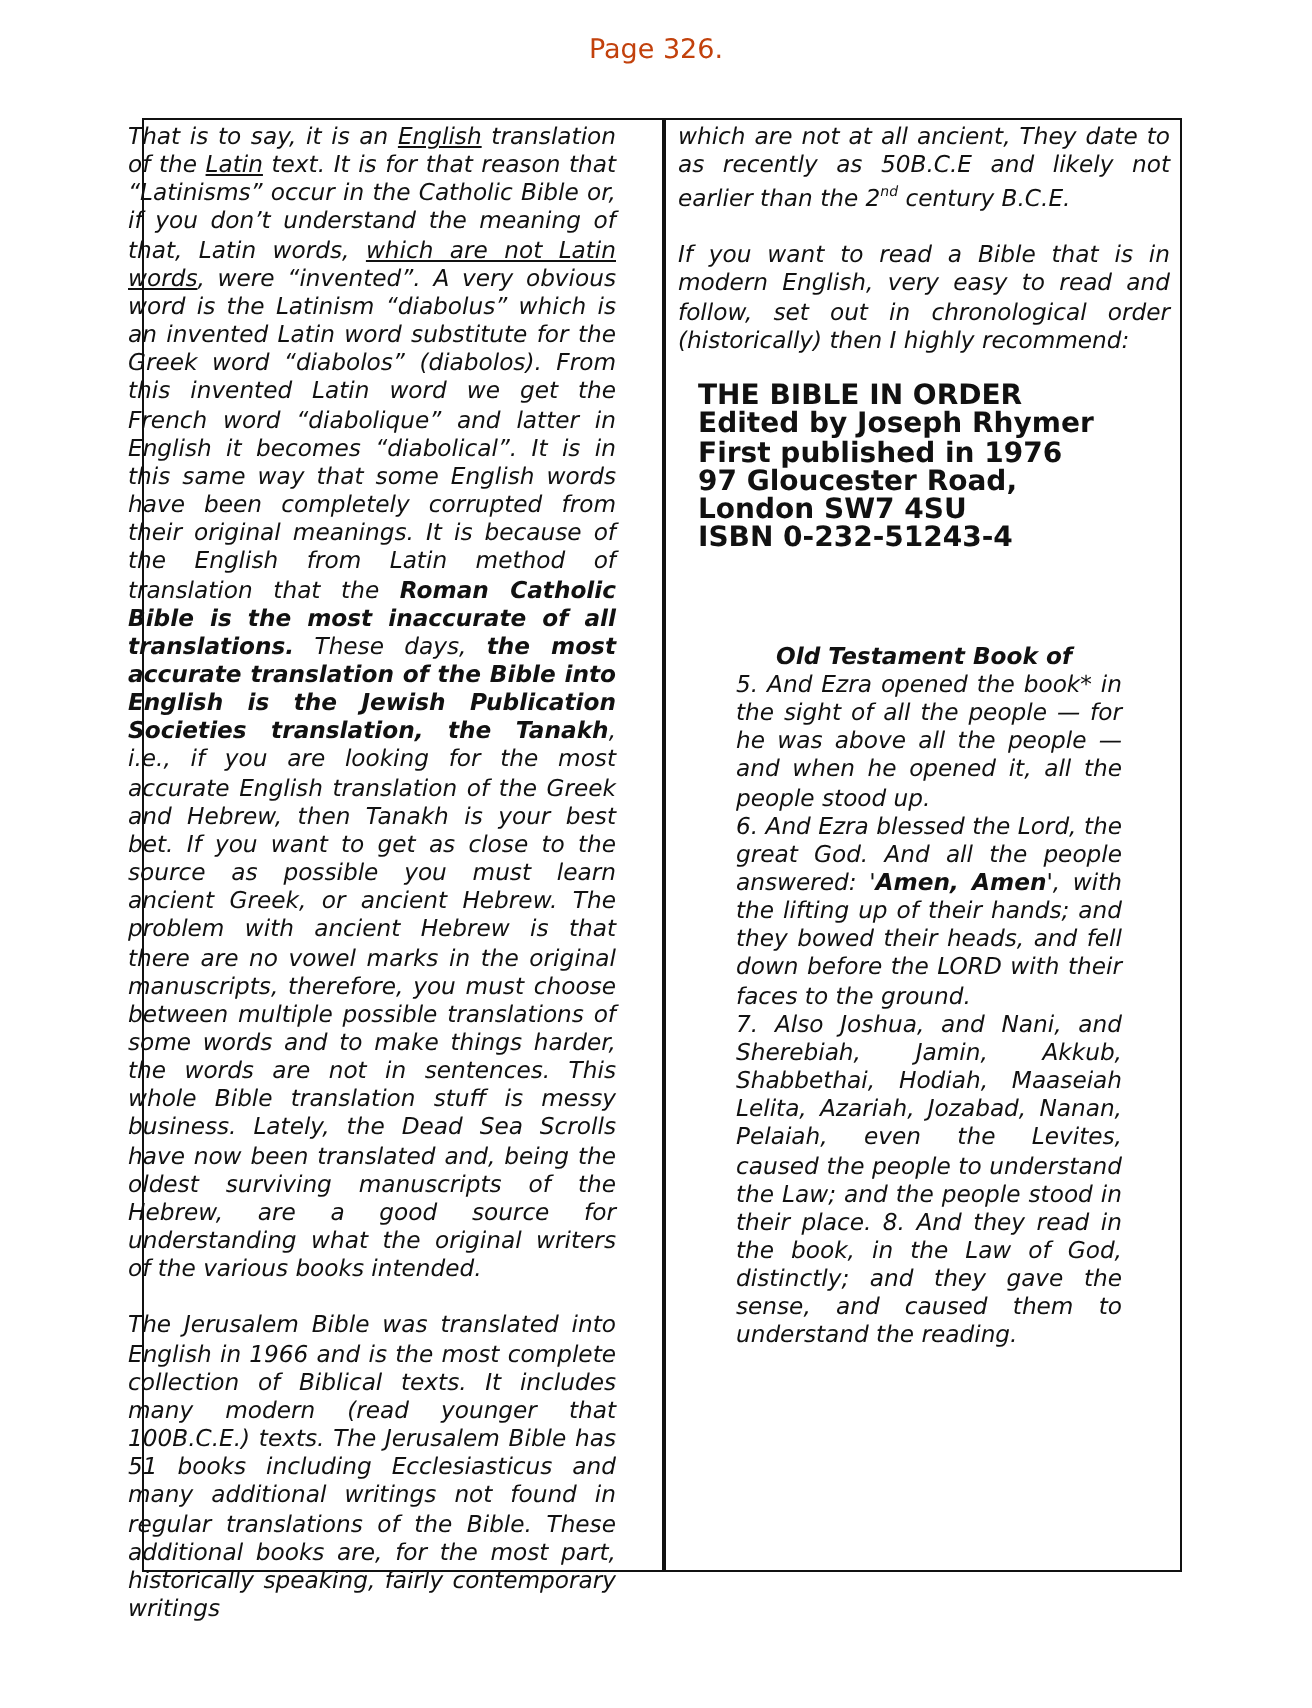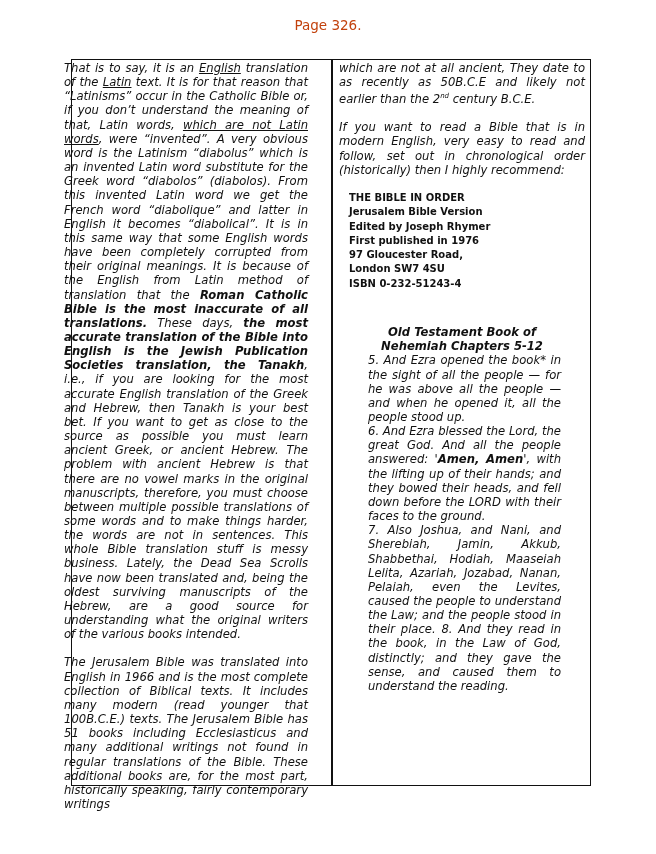--- a/index.html
+++ b/index.html
@@ -8,21 +8,21 @@
   .frame { position: absolute; left: 71px; top: 59px; width: 520px; height: 727px; border: 1.5px solid #111; box-sizing: border-box; }
   .divider { position: absolute; left: 331px; top: 59px; width: 1.5px; height: 727px; background: #111; }
   .col { position: absolute; top: 61px; font-size: 11.6px; line-height: 14.15px; }
   .col-left { left: 64px; width: 244px; }
   .col-right { left: 339px; width: 246px; }
   .p { margin: 0; text-align: justify; }
   .it { font-style: italic; }
   .gap { height: 14px; }
   .u { text-decoration: underline; }
   .b { font-weight: bold; }
-  .book { margin: 0 0 6px 10px; font-weight: bold; font-size: 10px; line-height: 14.3px; }
+  .book { margin: 0 0 16px 10px; font-weight: bold; font-size: 14px; line-height: 14.3px; }
   .book div { white-space: nowrap; }
   .heading { text-align: center; font-weight: bold; font-style: italic; margin: 0; }
   .verses { margin: 0 0 16px 29px; width: 193px; text-align: justify; font-style: italic; }
 </style>
 </head>
 <body>
 
 <div class="page-num">Page 326.</div>
 
 <div class="frame"></div>
@@ -34,29 +34,27 @@
   <p class="p it">The Jerusalem Bible was translated into English in 1966 and  is the most complete collection of Biblical texts. It includes many modern (read younger that 100B.C.E.) texts. The Jerusalem Bible has 51 books including Ecclesiasticus and  many additional writings not  found in regular translations of the Bible.  These additional books are, for  the most part, historically speaking, fairly contemporary writings</p>
 </div>
 
 <div class="col col-right">
   <p class="p it"><span>which are not at all ancient,  They date to as recently as 50B.C.E and likely not earlier than the 2</span><sup style="font-size:7px;">nd</sup><span> century B.C.E.</span></p>
   <div class="gap"></div>
   <p class="p it">If you want to read a Bible that is in modern English, very easy to read and follow, set out in chronological order (historically) then I highly recommend:</p>
   <div class="gap"></div>
   <div class="book">
     <div>THE BIBLE IN ORDER</div>
-    <div>Jerusalem Bible Version</div>
     <div>Edited by Joseph Rhymer</div>
     <div>First published in 1976</div>
     <div>97 Gloucester Road,</div>
     <div>London SW7 4SU</div>
     <div>ISBN 0-232-51243-4</div>
   </div>
   <div class="gap"></div>
   <div class="gap"></div>
   <p class="heading">Old Testament Book of</p>
-  <p class="heading">Nehemiah  Chapters  5-12</p>
   <div class="verses">
     <div>5. And Ezra opened the book* in the sight of all the people — for he was above all the people — and when he opened it, all the people stood up.</div>
     <div><span>6. And Ezra blessed the Lord, the great God.  And all the people answered: '</span><span class="b">Amen, Amen</span><span>', with the lifting up of their hands; and they bowed their heads, and fell down before the LORD with their faces to the ground.</span></div>
     <div>7. Also Joshua, and Nani, and Sherebiah, Jamin, Akkub, Shabbethai, Hodiah, Maaseiah Lelita, Azariah, Jozabad, Nanan, Pelaiah, even the Levites, caused the people to understand the Law; and the people stood in their place.  8.  And they read in the book, in the Law of God, distinctly; and they gave the sense, and caused them to understand the reading.</div>
   </div>
 </div>
 
 </body></html>

